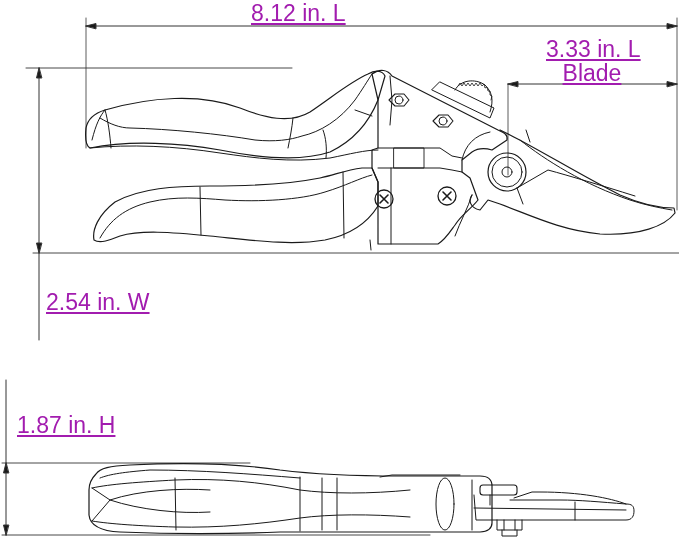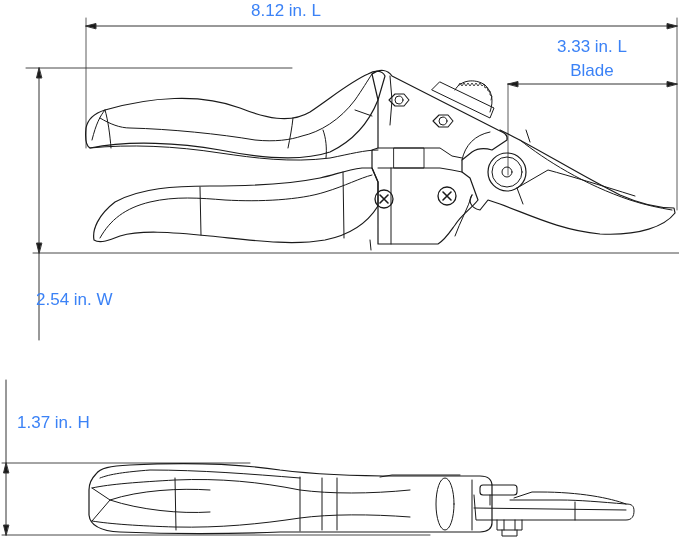--- a/index.html
+++ b/index.html
@@ -1,19 +1,19 @@
 <!DOCTYPE html>
 <html><head>
 <meta charset="utf-8">
 <style>
   html, body { margin: 0; padding: 0; background: #ffffff; }
   body { width: 679px; height: 539px; position: relative; overflow: hidden;
          font-family: "Liberation Sans", "DejaVu Sans", sans-serif; color: #222; }
   #drawing { position: absolute; left: 0; top: 0; width: 679px; height: 539px; }
-  .lbl { position: absolute; font-size: 17px; color: #3b82f6; white-space: nowrap; line-height: 1; }
+  .lbl { position: absolute; font-size: 23px; color: #a21caf; white-space: nowrap; line-height: 1; text-decoration: underline; }
   .lbl-center { text-align: center; }
 </style>
 </head>
 <body>
 
 <svg id="drawing" viewBox="0 0 679 539" xmlns="http://www.w3.org/2000/svg" fill="none" stroke="#1a1a1a" stroke-width="1" stroke-linejoin="round" stroke-linecap="round">
 
   <g stroke="#333">
     <line x1="86" y1="18" x2="86" y2="148" stroke-width="0.8"></line>
     <line x1="677" y1="18" x2="677" y2="210" stroke-width="0.8"></line>
@@ -147,14 +147,14 @@
       <path d="M497 520 L 497 530 L 522 530 L 522 520" stroke-width="1"></path>
       <path d="M504 520 L 504 530 M 515 520 L 515 530"></path>
       <path d="M502 530 L 502 536 L 517 536 L 517 530"></path>
     </g>
   </g>
 </svg>
 
 <div class="lbl" style="left:251px; top:2px;">8.12 in. L</div>
 <div class="lbl lbl-center" style="left:546px; top:38px; width:92px;">3.33 in. L</div>
 <div class="lbl lbl-center" style="left:546px; top:62px; width:92px;text-align:center;">Blade</div>
-<div class="lbl" style="left:36px; top:291px;">2.54 in. W</div>
-<div class="lbl" style="left:17px; top:414px;">1.37 in. H</div>
+<div class="lbl" style="left:46px; top:291px;">2.54 in. W</div>
+<div class="lbl" style="left:17px; top:414px;">1.87 in. H</div>
 
 </body></html>

